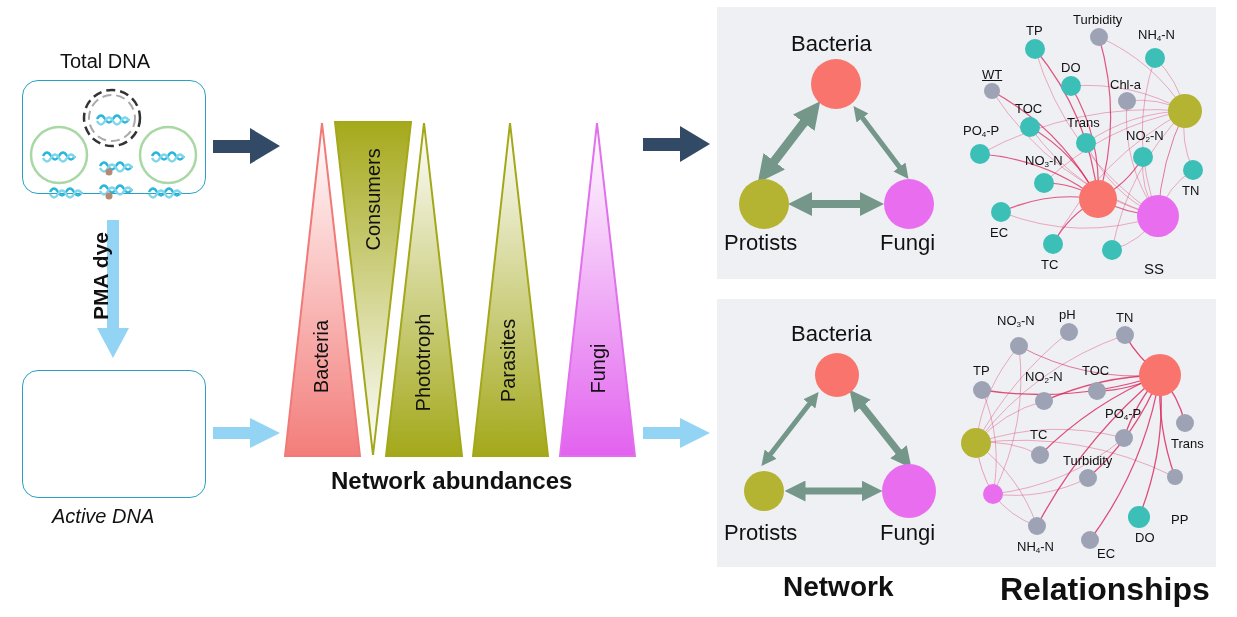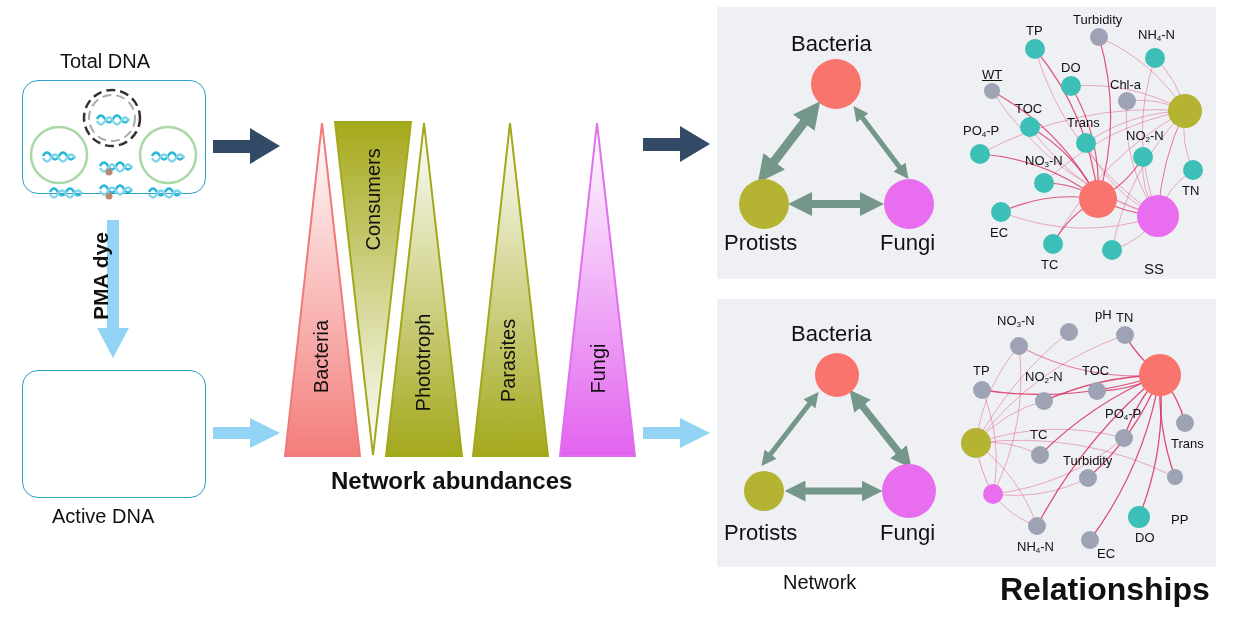--- a/index.html
+++ b/index.html
@@ -68,21 +68,21 @@
   </g>
   <g>
     <rect x="643" y="427" width="42" height="12" fill="#93d4f4"></rect>
     <polygon points="680,418 710,433 680,448" fill="#93d4f4"></polygon>
   </g>
 </svg>
 
 <div class="lbl" style="left:57px;top:264px;font-size:21px;font-weight:bold;transform:rotate(-90deg);transform-origin:center;">PMA dye</div>
 
 <div class="dna-box" style="left:22px;top:370px;width:182px;height:126px;"></div>
-<div class="lbl" style="left:52px;top:505px;font-size:20px;">Active DNA</div>
+<div class="lbl" style="left:52px;top:505px;font-size:20px;font-style:italic;">Active DNA</div>
 
 <svg style="left:0;top:0;" width="1237" height="617">
   <defs>
     <linearGradient id="gBac" x1="0" y1="0" x2="0" y2="1">
         <stop offset="0" stop-color="#fff"></stop>
         <stop offset="1" stop-color="#f37d7a"></stop>
       </linearGradient>
     <linearGradient id="gCon" x1="0" y1="0" x2="0" y2="1">
         <stop offset="0" stop-color="#a5a91b"></stop>
         <stop offset="1" stop-color="#ffffff"></stop>
@@ -257,29 +257,29 @@
     <div class="lbl" style="left: 1015px; top: 101px; font-size: 13px;"><span>TOC</span></div>
     <div class="lbl" style="left: 963px; top: 123px; font-size: 13px;"><span>PO</span><span class="sub">4</span><span>-P</span></div>
     <div class="lbl" style="left: 1067px; top: 115px; font-size: 13px;"><span>Trans</span></div>
     <div class="lbl" style="left: 1126px; top: 128px; font-size: 13px;"><span>NO</span><span class="sub">2</span><span>-N</span></div>
     <div class="lbl" style="left: 1025px; top: 153px; font-size: 13px;"><span>NO</span><span class="sub">3</span><span>-N</span></div>
     <div class="lbl" style="left: 1182px; top: 183px; font-size: 13px;"><span>TN</span></div>
     <div class="lbl" style="left: 990px; top: 225px; font-size: 13px;"><span>EC</span></div>
     <div class="lbl" style="left: 1041px; top: 257px; font-size: 13px;"><span>TC</span></div>
     <div class="lbl" style="left: 1113px; top: 260px; font-size: 15px; margin-left: 31px;"><span>SS</span></div>
     <div class="lbl" style="left: 997px; top: 313px; font-size: 13px;"><span>NO</span><span class="sub">3</span><span>-N</span></div>
-    <div class="lbl" style="left: 1059px; top: 307px; font-size: 13px; margin-left: 36px;"><span>pH</span></div>
+    <div class="lbl" style="left: 1059px; top: 307px; font-size: 13px;"><span>pH</span></div>
     <div class="lbl" style="left: 1116px; top: 310px; font-size: 13px;"><span>TN</span></div>
     <div class="lbl" style="left: 973px; top: 363px; font-size: 13px;"><span>TP</span></div>
     <div class="lbl" style="left: 1025px; top: 369px; font-size: 13px;"><span>NO</span><span class="sub">2</span><span>-N</span></div>
     <div class="lbl" style="left: 1082px; top: 363px; font-size: 13px;"><span>TOC</span></div>
     <div class="lbl" style="left: 1105px; top: 406px; font-size: 13px;"><span>PO</span><span class="sub">4</span><span>-P</span></div>
     <div class="lbl" style="left: 1171px; top: 436px; font-size: 13px;"><span>Trans</span></div>
     <div class="lbl" style="left: 1030px; top: 427px; font-size: 13px;"><span>TC</span></div>
     <div class="lbl" style="left: 1063px; top: 453px; font-size: 13px;"><span>Turbidity</span></div>
     <div class="lbl" style="left: 1171px; top: 512px; font-size: 13px;"><span>PP</span></div>
     <div class="lbl" style="left: 1135px; top: 530px; font-size: 13px;"><span>DO</span></div>
     <div class="lbl" style="left: 1017px; top: 539px; font-size: 13px;"><span>NH</span><span class="sub">4</span><span>-N</span></div>
     <div class="lbl" style="left: 1097px; top: 546px; font-size: 13px;"><span>EC</span></div>
   </div>
 
-<div class="lbl" style="left:783px;top:571px;font-size:20px;font-weight:normal;">Network</div>
+<div class="lbl" style="left:783px;top:571px;font-size:28px;font-weight:bold;">Network</div>
 <div class="lbl" style="left:1000px;top:571px;font-size:32px;font-weight:bold;">Relationships</div>
 
 </body></html>

